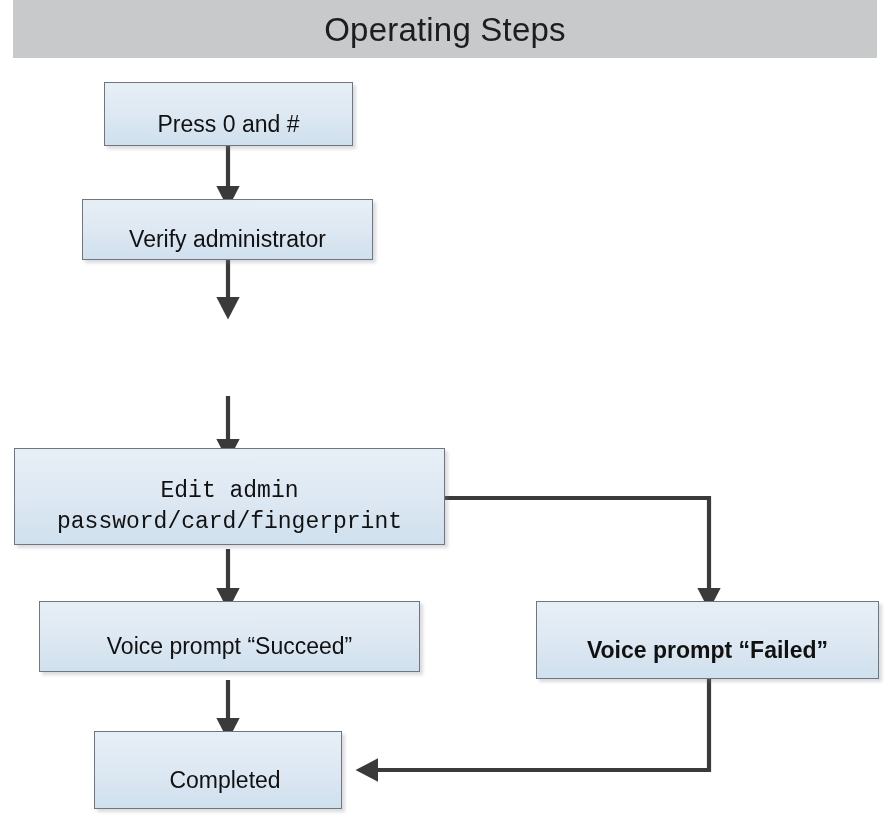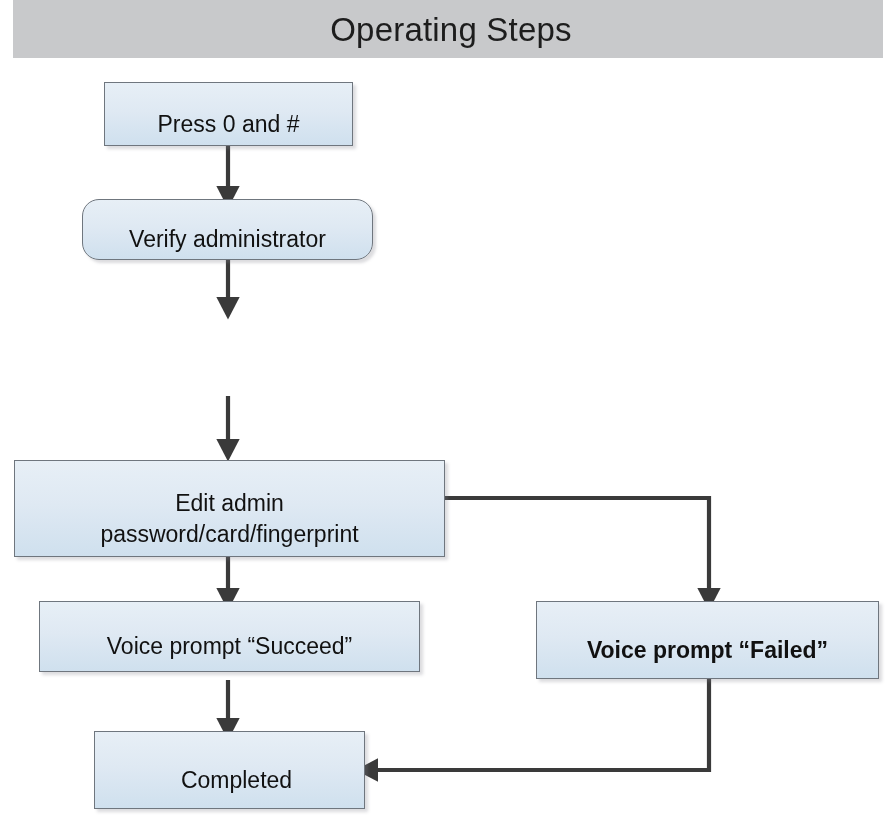--- a/index.html
+++ b/index.html
@@ -28,21 +28,20 @@
   .title-bar {
     position: absolute;
     left: 13px;
     top: 0px;
     width: 864px;
     height: 58px;
     background: #c8c9cb;
     display: flex;
     align-items: center;
     justify-content: center;
-    padding-left: 6px;
   }
   .title-bar .title-text {
     font-size: 33px;
     color: #1d1d1d;
     letter-spacing: 0.2px;
     font-weight: 400;
     line-height: 1;
     white-space: nowrap;
   }
 
@@ -63,26 +62,26 @@
     padding: 0 6px;
   }
   .node .node-label {
     display: block;
     white-space: pre-line;
     margin-top: 20px;
   }
 
   
   #node-press0     { left: 104px; top: 82px;  width: 249px; height: 64px; }
-  #node-verify     { left: 82px;  top: 199px; width: 291px; height: 61px; border-radius: 17px; }
+  #node-verify     { left: 82px;  top: 199px; width: 291px; height: 61px; }
   #node-enterusers { left: 10px;  top: 310px; width: 447px; height: 86px; font-size: 22px; }
-  #node-editadmin  { left: 14px;  top: 460px; width: 431px; height: 97px; }
+  #node-editadmin  { left: 14px;  top: 448px; width: 431px; height: 97px; font-family: Liberation Mono, monospace; }
   #node-succeed    { left: 39px;  top: 601px; width: 381px; height: 71px; }
   #node-failed     { left: 536px; top: 601px; width: 343px; height: 78px; font-weight: bold; }
-  #node-completed  { left: 94px;  top: 731px; width: 271px; height: 78px; padding-left: 20px; }
+  #node-completed  { left: 94px;  top: 731px; width: 248px; height: 78px; padding-left: 20px; }
 
   
   #connectors {
     position: absolute;
     left: 0;
     top: 0;
     width: 891px;
     height: 827px;
     pointer-events: none;
   }

